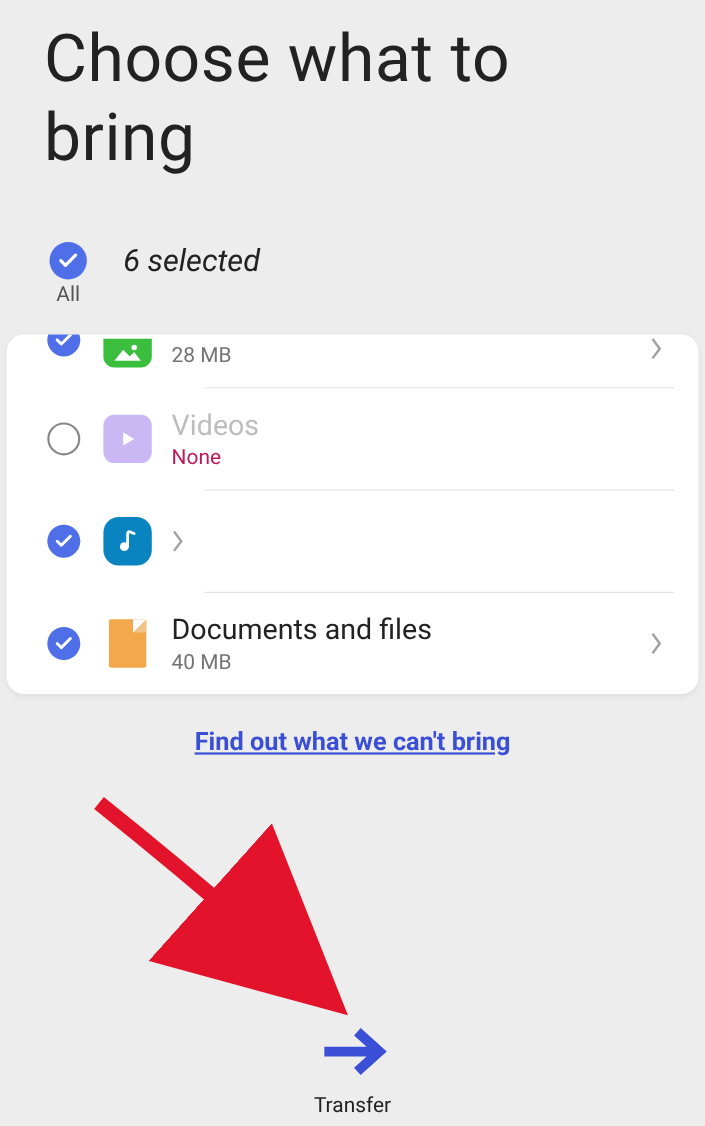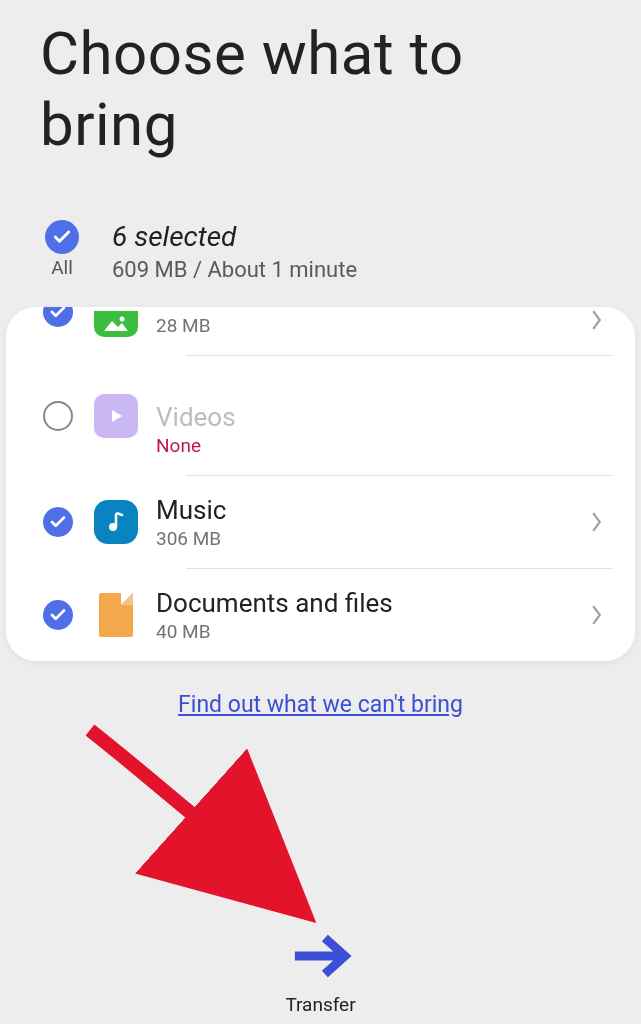--- a/index.html
+++ b/index.html
@@ -63,21 +63,21 @@
   }
   .checkmark svg { width: 20px; height: 20px; }
   .checkmark.sm { width: 30px; height: 30px; }
   .checkmark.sm svg { width: 18px; height: 18px; }
   .checkmark.empty {
     background: transparent;
     border: 2px solid #888;
   }
   .card {
     background: #fff;
-    border-radius: 30px;
+    border-radius: 16px;
     margin: 0 6px;
     box-shadow: 0 2px 6px rgba(0,0,0,0.06);
     overflow: hidden;
     position: relative;
   }
   .row {
     display: flex;
     align-items: center;
     padding: 18px 24px;
     min-height: 92px;
@@ -110,21 +110,21 @@
   .row .title {
     font-size: 26px;
     color: #222;
     font-weight: 400;
   }
   .row .sub {
     font-size: 19px;
     color: #737373;
     margin-top: 2px;
   }
-  .row.disabled .title { color: #bdbdbd; margin-top: 28px; }
+  .row.disabled .title { color: #bdbdbd; }
   .row.disabled .sub { color: #be185d; }
   .chevron {
     width: 30px;
     display: flex;
     justify-content: center;
     color: #a0a0a0;
     flex-shrink: 0;
   }
   .chevron svg { width: 11px; height: 22px; }
   .divider {
@@ -159,21 +159,21 @@
     width: 12px; height: 12px;
     background: linear-gradient(135deg, #fff 0 50%, #f2c388 50% 100%);
   }
   .link-row {
     text-align: center;
     padding: 30px 0 20px 0;
   }
   .link {
     color: #3b4fd6;
     font-size: 23px;
-    font-weight: 400;
+    font-weight: 700;
     text-decoration: underline;
     cursor: pointer;
   }
   .transfer {
     position: absolute;
     left: 50%;
     transform: translateX(-50%);
     bottom: 8px;
     display: flex;
     flex-direction: column;
@@ -204,21 +204,20 @@
   <div class="all-col">
     <span class="checkmark">
       <svg viewBox="0 0 24 24">
           <path d="M4 12l5 5L20 6" fill="none" stroke="#fff" stroke-width="3.5" stroke-linecap="round" stroke-linejoin="round"></path>
         </svg>
     </span>
     <span class="all-label">All</span>
   </div>
   <div class="summary-text">
     <span class="selected-count">6 selected</span>
-    <span class="summary-sub">609 MB / About 1 minute</span>
   </div>
 </div>
 
 <div class="card">
 
   <div class="row cut">
     <div class="chk-col">
       <span class="checkmark sm" style="margin-bottom:10px;">
         <svg viewBox="0 0 24 24">
             <path d="M4 12l5 5L20 6" fill="none" stroke="#fff" stroke-width="3.5" stroke-linecap="round" stroke-linejoin="round"></path>
@@ -271,24 +270,20 @@
           </svg>
       </span>
     </div>
     <div class="icon-col">
       <span class="sq-icon music">
         <svg width="24" height="24" viewBox="0 0 24 24">
             <circle cx="9" cy="17" r="4" fill="#fff"></circle>
             <path d="M12 17 V5 Q12 3 14 3.5 L18 5" fill="none" stroke="#fff" stroke-width="2.5" stroke-linecap="round"></path>
           </svg>
       </span>
-    </div>
-    <div class="text-col">
-      <span class="title">Music</span>
-      <span class="sub">306 MB</span>
     </div>
     <div class="chevron">
       <svg viewBox="0 0 10 20">
           <path d="M2 2 L8 10 L2 18" fill="none" stroke="#a0a0a0" stroke-width="2"></path>
         </svg>
     </div>
   </div>
   <hr class="divider">
 
   <div class="row">

